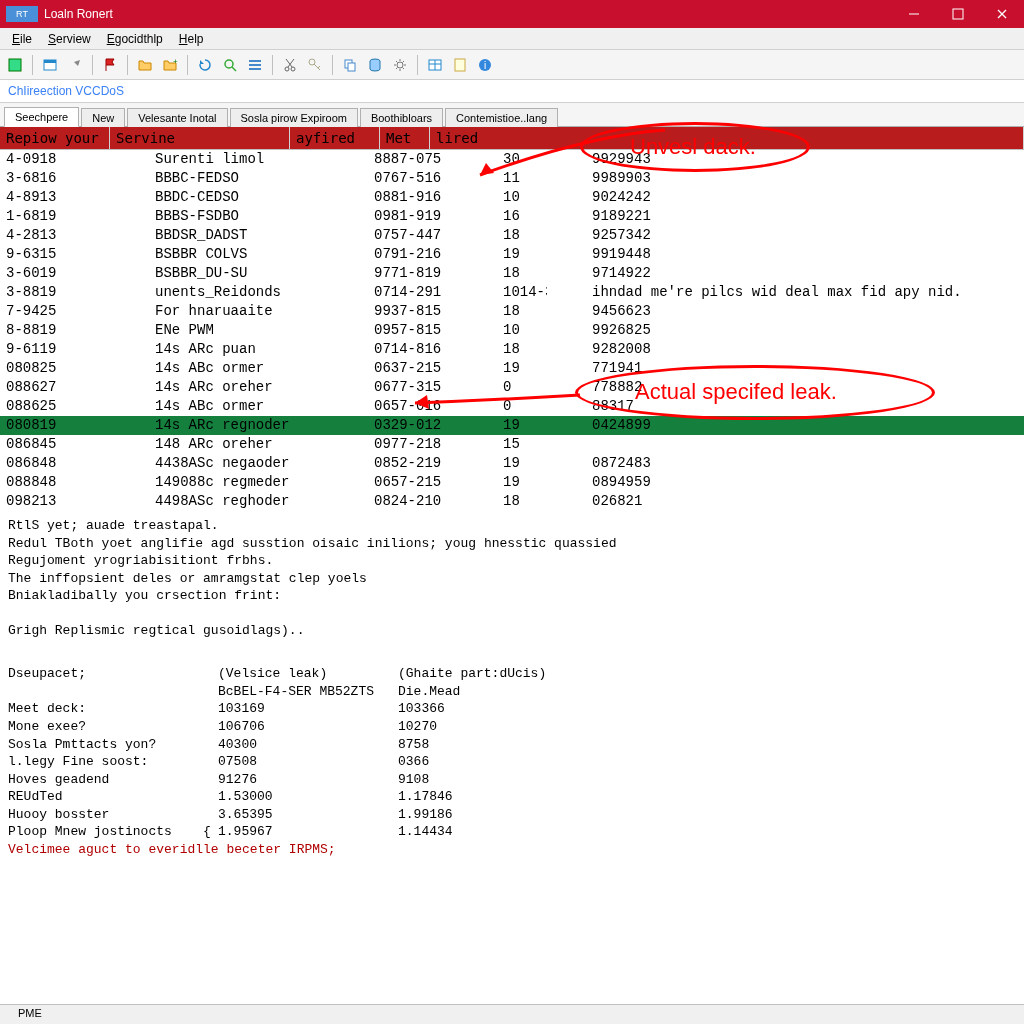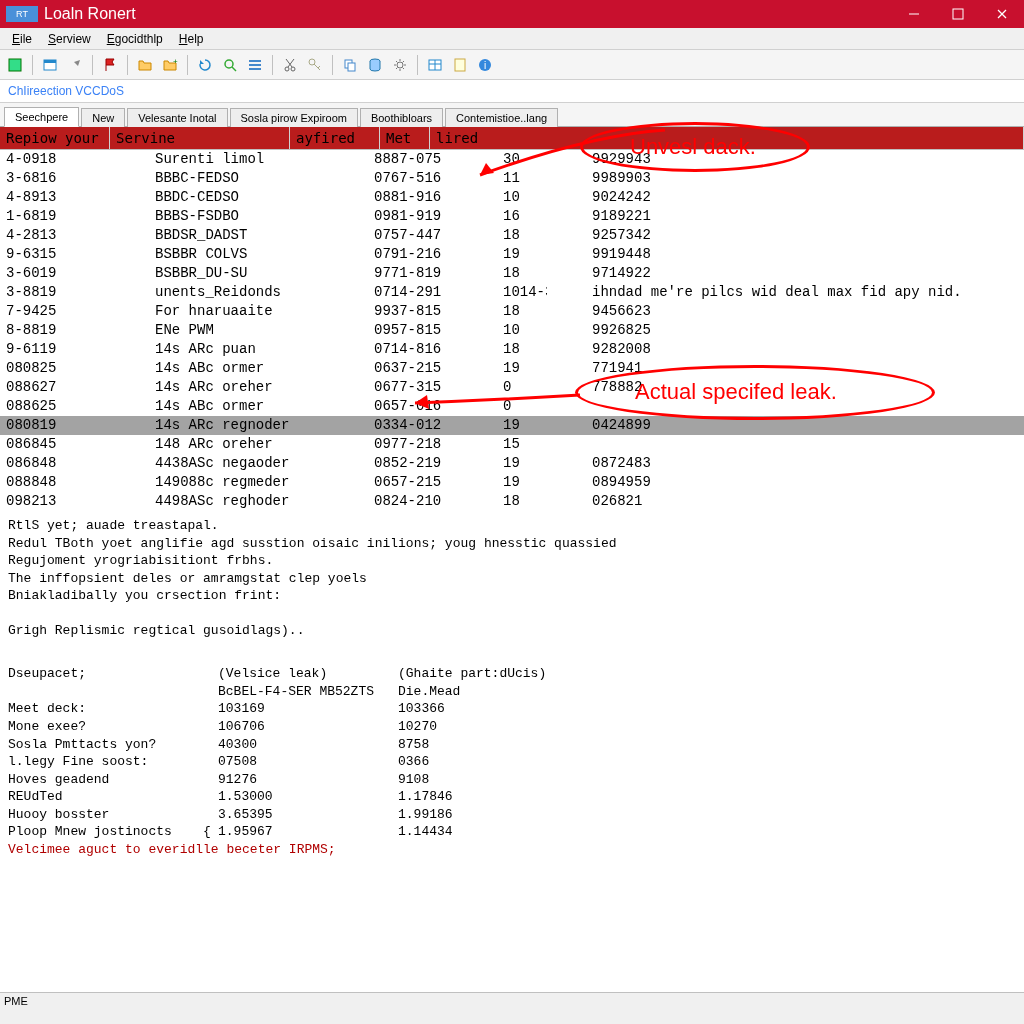--- a/index.html
+++ b/index.html
@@ -1,20 +1,20 @@
 <!DOCTYPE html>
 <html><head>
 <meta charset="utf-8">
 <style>
   * { margin: 0; padding: 0; box-sizing: border-box; }
   body { font-family: 'Segoe UI', Tahoma, sans-serif; font-size: 12px; background: #fff; width: 1024px; height: 1024px; overflow: hidden; position: relative; }
   
   .titlebar { background: #c8102e; color: #fff; height: 28px; display: flex; align-items: center; padding: 0 0 0 6px; }
   .titlebar-icon { width: 32px; height: 16px; background: #4a90d9; margin-right: 6px; display: inline-flex; align-items: center; justify-content: center; font-size: 9px; color: #fff; }
-  .titlebar-text { flex: 1; font-size: 16px; }
+  .titlebar-text { flex: 1; font-size: 12px; }
   .titlebar-controls { display: flex; }
   .titlebar-btn { width: 44px; height: 28px; display: flex; align-items: center; justify-content: center; color: #fff; font-size: 14px; }
   
   .menubar { background: #f0f0f0; height: 22px; display: flex; align-items: center; padding: 0 4px; border-bottom: 1px solid #d0d0d0; }
   .menubar-item { padding: 2px 8px; font-size: 12px; cursor: default; }
   .menubar-item u { text-decoration: underline; }
   
   .toolbar { background: #f5f5f5; height: 30px; display: flex; align-items: center; padding: 0 4px; border-bottom: 1px solid #d0d0d0; gap: 3px; }
   .tb-btn { width: 22px; height: 22px; display: flex; align-items: center; justify-content: center; border: 1px solid transparent; }
   .tb-sep { width: 1px; height: 20px; background: #c0c0c0; margin: 0 3px; }
@@ -28,34 +28,34 @@
   .table-area { font-family: Consolas, 'Courier New', monospace; font-size: 14px; }
   .thead { display: flex; border-bottom: 1px solid #c0c0c0; background: #b91c1c; }
   .th { padding: 3px 6px; border-right: 1px solid #d0d0d0; font-family: Consolas, monospace; }
   .col1 { width: 110px; }
   .col2 { width: 180px; }
   .col3 { width: 90px; }
   .col4 { width: 50px; }
   .col5 { flex: 1; }
   
   .tbody .row { display: flex; padding: 0 0; height: 19px; line-height: 19px; gap: 39px; }
-  .tbody .row.selected { background: #a3a3a3; justify-content: flex-end; }
+  .tbody .row.selected { background: #15803d; justify-content: flex-end; }
   .td { padding: 0 6px; white-space: nowrap; overflow: hidden; }
   
   .log-area { font-family: Consolas, 'Courier New', monospace; font-size: 13px; padding: 6px 8px; line-height: 1.35; }
   .log-line { white-space: pre; }
   .log-red { color: #b00000; }
   
   .stat-table { margin-top: 8px; }
   .stat-row { display: flex; }
   .stat-label { width: 210px; }
   .stat-c1 { width: 180px; }
   .stat-c2 { width: 140px; }
   
-  .statusbar { position: absolute; bottom: 0; left: 0; right: 0; height: 32px; background: #f0f0f0; border-top: 1px solid #c0c0c0; padding: 2px 4px; font-size: 11px; }
+  .statusbar { position: absolute; bottom: 0; left: 0; right: 0; height: 20px; background: #f0f0f0; border-top: 1px solid #c0c0c0; padding: 2px 18px; font-size: 11px; }
   
   .annot { position: absolute; pointer-events: none; }
   .annot-ellipse { border: 3px solid #f00; border-radius: 50%; }
   .annot-text { color: #f00; font-size: 22px; font-family: Arial, sans-serif; position: absolute; white-space: nowrap; }
   .annot-arrow { position: absolute; }
   
   svg.icon { width: 16px; height: 16px; }
 </style>
 </head>
 <body>
@@ -309,25 +309,26 @@
         <div class="td col2">14s ARc oreher</div>
         <div class="td col3">0677-315</div>
         <div class="td col4">0</div>
         <div class="td col5">778882</div>
       </div>
       <div class="row">
         <div class="td col1">088625</div>
         <div class="td col2">14s ABc ormer</div>
         <div class="td col3">0657-016</div>
         <div class="td col4">0</div>
+        <div class="td col5">88317</div>
       </div>
       <div class="row selected">
         <div class="td col1">080819</div>
         <div class="td col2">14s ARc regnoder</div>
-        <div class="td col3">0334-012</div>
+        <div class="td col3">0329-012</div>
         <div class="td col4">19</div>
         <div class="td col5">0424899</div>
       </div>
       <div class="row">
         <div class="td col1">086845</div>
         <div class="td col2">148 ARc oreher</div>
         <div class="td col3">0977-218</div>
         <div class="td col4">15</div>
       </div>
       <div class="row">

